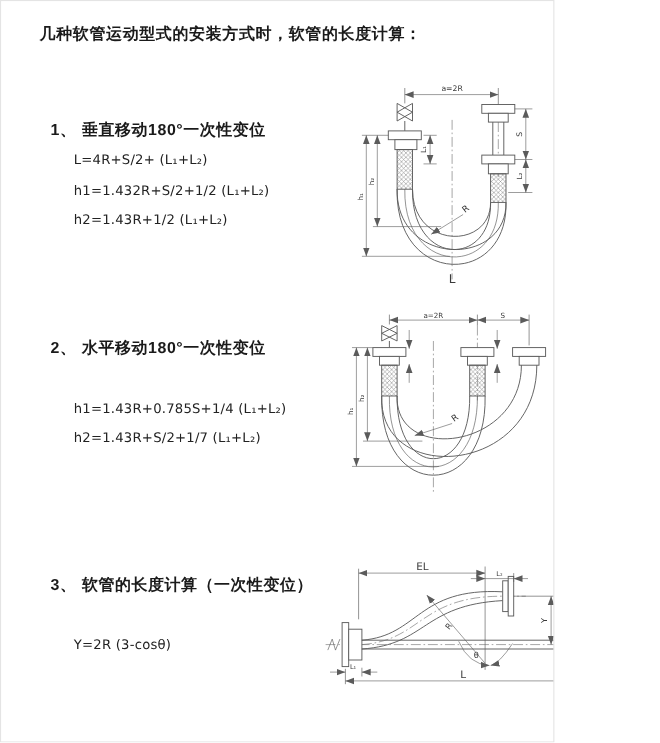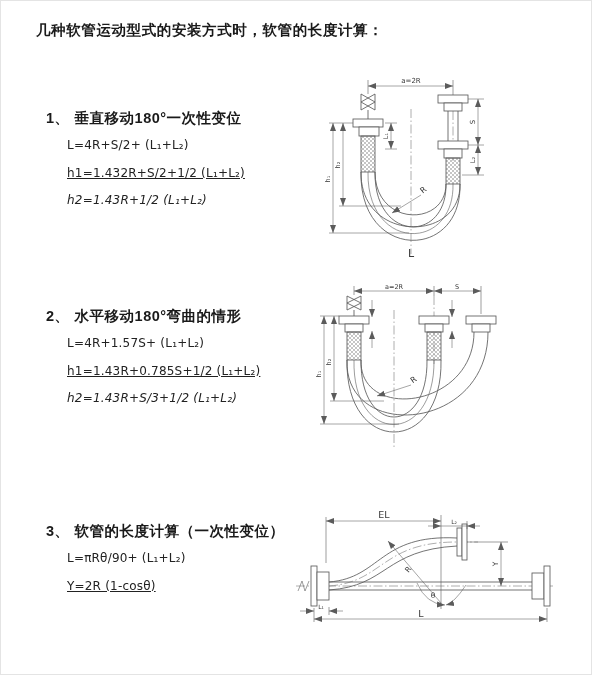--- a/index.html
+++ b/index.html
@@ -1,34 +1,34 @@
 <!DOCTYPE html>
 <html><head>
 <meta charset="utf-8">
 <style>
   * { margin:0; padding:0; box-sizing:border-box; }
   html,body { background:#fff; }
   .page {
-    position:relative; width:592px; height:675px; background:#fff;
+    position:relative; width:504px; height:675px; background:#fff;
     border:1px solid #e4e4e4; overflow:hidden;
     font-family:"Liberation Sans","DejaVu Sans",sans-serif; color:#1a1a1a;
   }
   .title {
     position:absolute; left:35px; top:20px;
     font-size:14.5px; font-weight:700; letter-spacing:.6px; white-space:nowrap;
   }
   .sec-text { position:absolute; width:300px; }
   .sec-head { display:flex; font-size:14.5px; font-weight:700; letter-spacing:.5px; white-space:nowrap; }
   .sec-num { margin-right:5px; }
   .formula {
     position:absolute; left:21px; white-space:nowrap;
     font-family:"DejaVu Sans","Liberation Sans",sans-serif;
     font-size:12px; font-weight:400; color:#222; letter-spacing:.2px;
   }
-  .f1 { top:29px; } .f2 { top:57px;text-decoration:underline; } .f3 { top:84px;font-style:italic; }
+  .f1 { top:29px; } .f2 { top:57px; } .f3 { top:84px; }
   svg.diagram { position:absolute; overflow:visible; }
   svg text { font-family:"DejaVu Sans","Liberation Sans",sans-serif; fill:#3a3a3a; }
   .dln { stroke:#5b5b5b; stroke-width:.85; fill:none; }
   .thin { stroke:#5b5b5b; stroke-width:.6; fill:none; }
   .dim { stroke:#5b5b5b; stroke-width:.55; fill:none; }
   .dashdot { stroke:#6a6a6a; stroke-width:.55; fill:none; stroke-dasharray:9 2.5 1.5 2.5; }
   .frect { fill:#fff; stroke:#5b5b5b; stroke-width:.85; }
 </style>
 </head>
 <body>
@@ -126,25 +126,24 @@
       <line class="dim" x1="120" y1="124" x2="91" y2="142" marker-end="url(#ar1)"></line>
       <text x="124" y="121" font-size="8" text-anchor="middle" transform="rotate(-38 124 121)">R</text>
     </g>
 
     <text x="110" y="186" font-size="11" text-anchor="middle">L</text>
   </svg>
 
   <div class="sec-text" style="left:45px; top:306px;">
     <div class="sec-head">
       <span class="sec-num">2、</span>
-      <span>水平移动180°弯曲的情形</span>
+      <span>水平移动180°一次性变位</span>
     </div>
-    <div class="formula f1">L=4R+1.57S+ (L₁+L₂)</div>
-    <div class="formula f2">h1=1.43R+0.785S+1/2 (L₁+L₂)</div>
-    <div class="formula f3">h2=1.43R+S/3+1/2 (L₁+L₂)</div>
+    <div class="formula f2">h1=1.43R+0.785S+1/4 (L₁+L₂)</div>
+    <div class="formula f3">h2=1.43R+S/2+1/7 (L₁+L₂)</div>
   </div>
 
   <svg class="diagram" style="left:303px; top:283px;" width="295" height="178" viewBox="0 0 295 178">
     <defs>
       <marker id="ar2" markerUnits="userSpaceOnUse" markerWidth="8" markerHeight="8" refX="8" refY="4" orient="auto-start-reverse">
         <path d="M0,1 L8,4 L0,7 Z" fill="#5b5b5b"></path>
       </marker>
       <pattern id="hx2" width="4" height="4" patternUnits="userSpaceOnUse">
         <path d="M0,0 L4,4 M4,0 L0,4" stroke="#8a8a8a" stroke-width=".5"></path>
       </pattern>
@@ -212,22 +211,21 @@
       <line class="dim" x1="107" y1="101" x2="73" y2="112" marker-end="url(#ar2)"></line>
       <text x="111" y="98" font-size="8" text-anchor="middle" transform="rotate(-35 111 98)">R</text>
     </g>
   </svg>
 
   <div class="sec-text" style="left:45px; top:521px;">
     <div class="sec-head">
       <span class="sec-num">3、</span>
       <span>软管的长度计算（一次性变位）</span>
     </div>
-    <div class="formula f1">L=πRθ/90+ (L₁+L₂)</div>
-    <div class="formula f2">Y=2R (1-cosθ)</div>
+    <div class="formula f2">Y=2R (3-cosθ)</div>
   </div>
 
   <svg class="diagram" style="left:295px; top:500px;" width="300" height="140" viewBox="0 0 300 140">
     <defs>
       <marker id="ar3" markerUnits="userSpaceOnUse" markerWidth="8" markerHeight="8" refX="8" refY="4" orient="auto-start-reverse">
         <path d="M0,1 L8,4 L0,7 Z" fill="#5b5b5b"></path>
       </marker>
     </defs>
 
     <line class="dashdot" x1="0" y1="85" x2="258" y2="85"></line>

